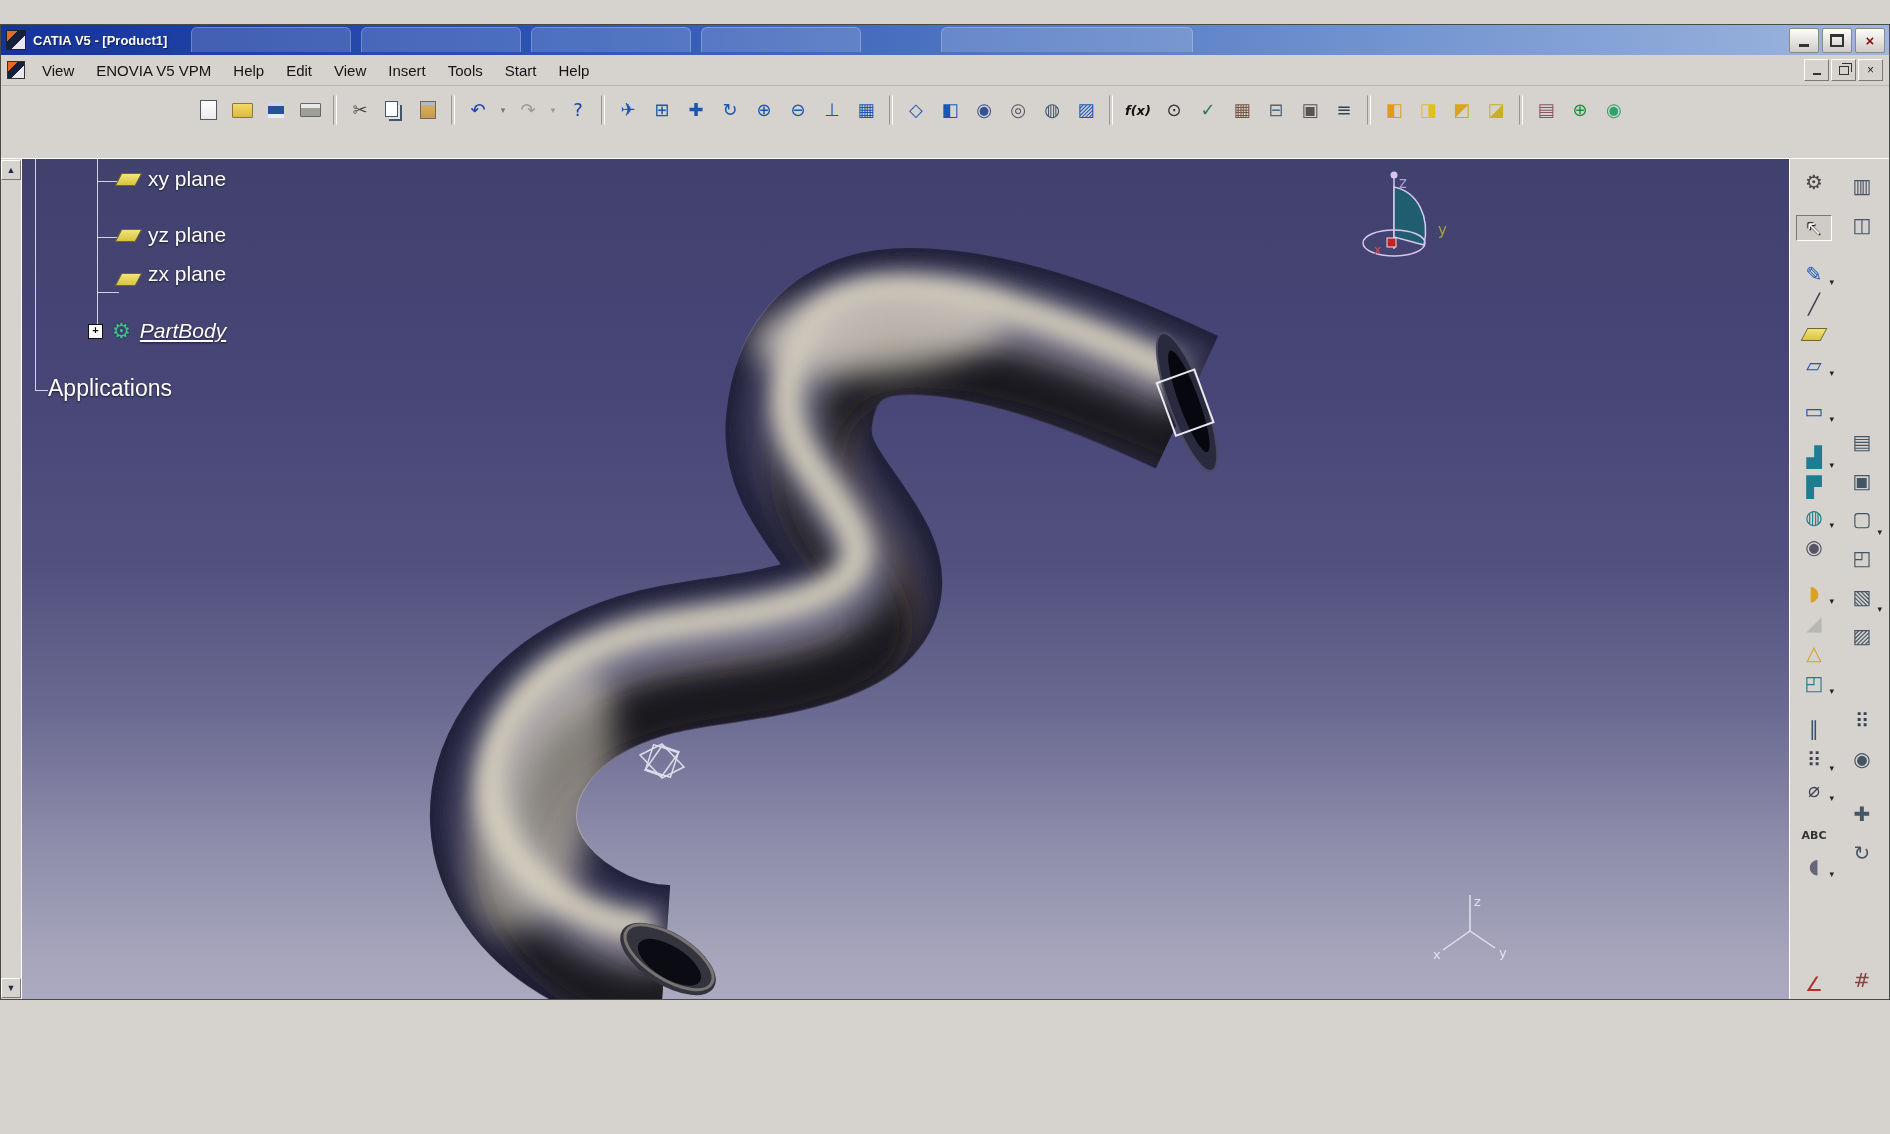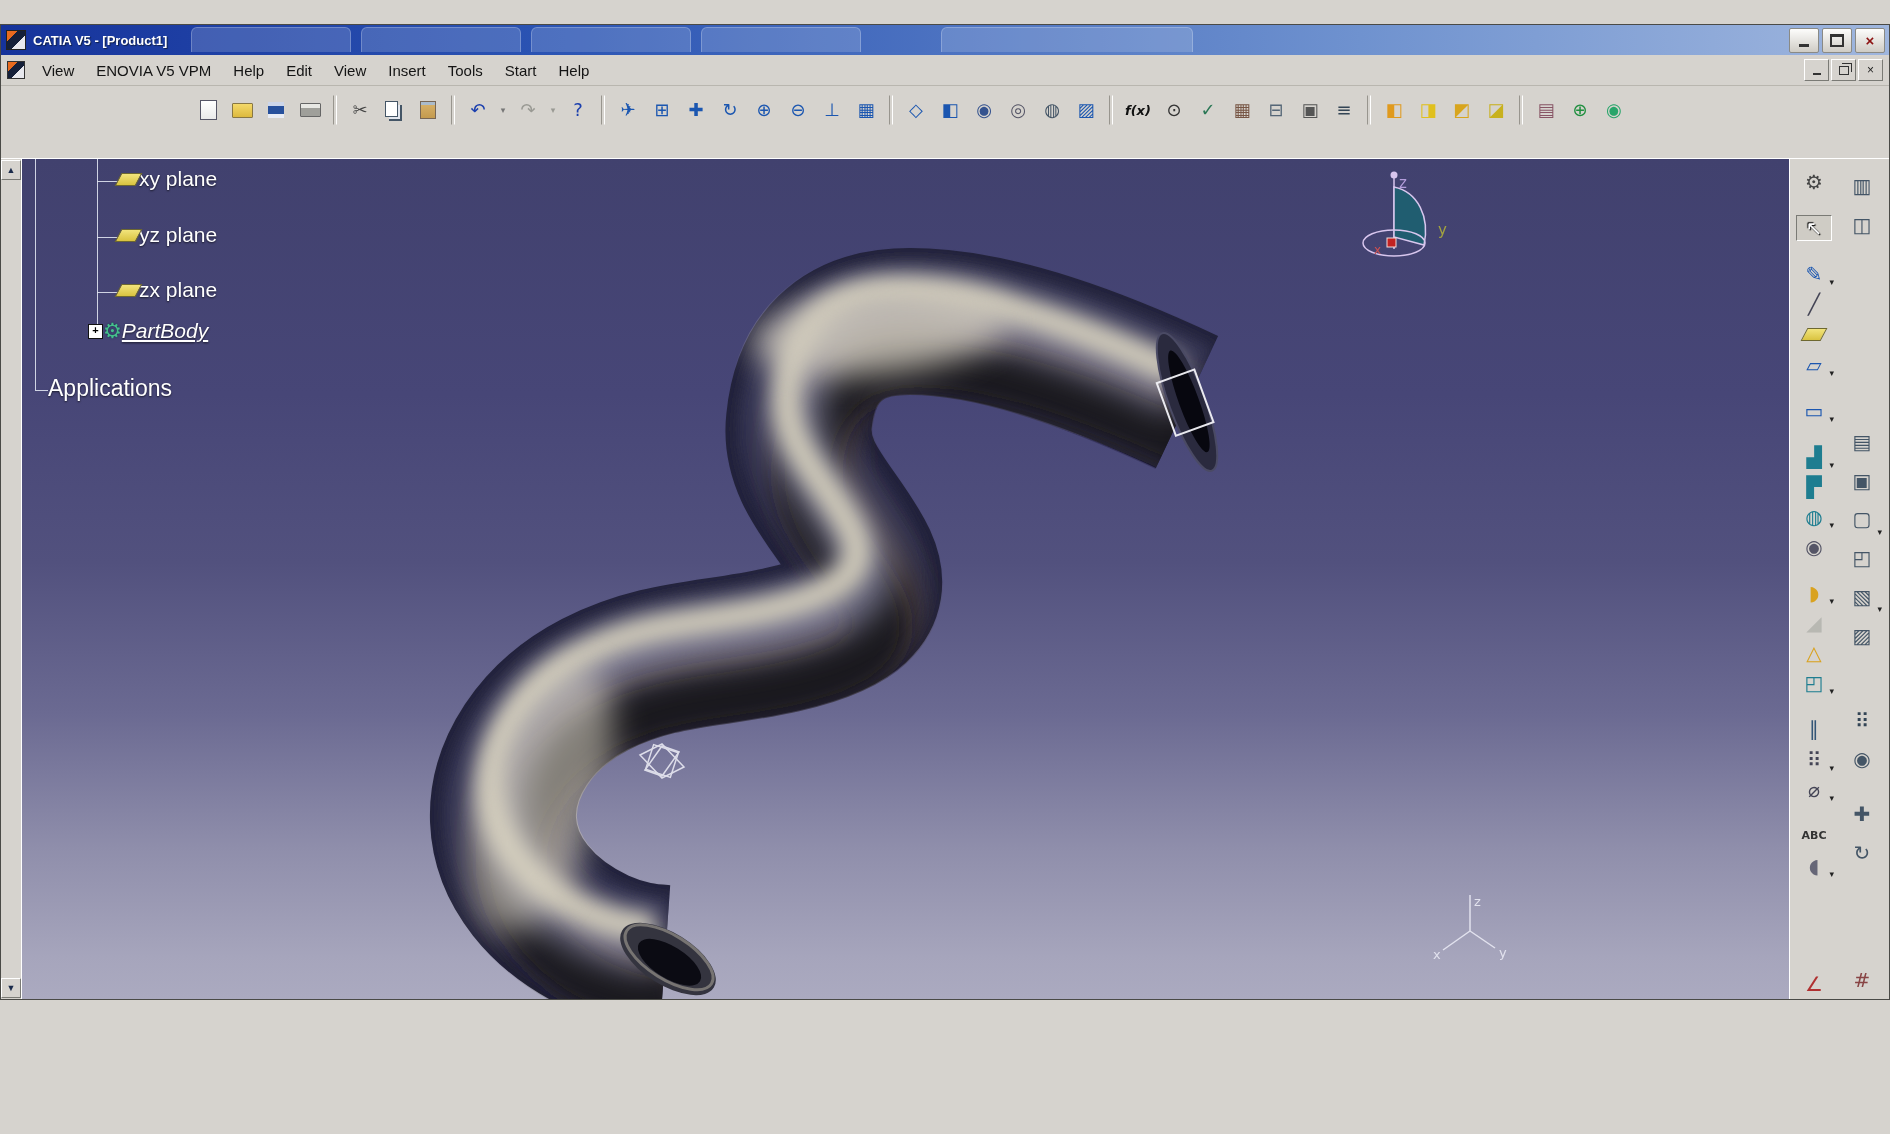--- a/index.html
+++ b/index.html
@@ -37,21 +37,21 @@
   .main{flex:1;display:flex;min-height:0;}
   .vscroll{width:20px;flex:0 0 20px;background:#d6d3ce;display:flex;flex-direction:column;justify-content:space-between;align-items:center;border-right:1px solid #fff;}
   .vs-btn{width:18px;height:18px;margin:1px;background:#d6d3ce;border:1px solid;border-color:#fff #7a7a75 #7a7a75 #fff;font-size:9px;display:flex;align-items:center;justify-content:center;color:#1a2a4a;}
 
   .viewport{position:relative;flex:1;overflow:hidden;background:linear-gradient(180deg,#41416e 0%,#474677 28%,#52517e 48%,#6b6a92 66%,#8f8eab 82%,#a6a5bc 95%,#abaac0 100%);}
   .viewport svg{position:absolute;left:0;top:0;}
 
   
   .tree{position:absolute;left:0;top:0;width:330px;height:430px;color:#fff;z-index:5;}
   .tl{position:absolute;background:#dfe3f0;opacity:.9;}
-  .trow{position:absolute;display:flex;align-items:center;font-size:21px;text-shadow:0 1px 2px rgba(0,0,0,.65);cursor:default;white-space:nowrap;}
+  .trow{position:absolute;display:flex;align-items:center;gap:9px;font-size:21px;text-shadow:0 1px 2px rgba(0,0,0,.65);cursor:default;white-space:nowrap;}
   .ic-plane-y{width:19px;height:11px;background:linear-gradient(#f2e47c,#d9c340);border:1px solid #6e6830;transform:skewX(-28deg);flex:0 0 19px;}
   .pb-icon{font-family:"DejaVu Sans",sans-serif;font-size:21px;color:#46c08b;text-shadow:0 0 2px #0a2a4a;}
   .exp{width:13px;height:13px;background:#fff;border:1px solid #111;color:#000;font-size:11px;line-height:11px;text-align:center;font-weight:bold;flex:0 0 13px;text-shadow:none;}
   .underlined{text-decoration:underline;font-style:italic;}
   .apps{font-size:23px;}
 
   
   .rtoolbar{width:100px;flex:0 0 100px;background:#d6d3ce;border-left:1px solid #fff;display:flex;padding-top:8px;box-sizing:border-box;}
   .rt-col{display:flex;flex-direction:column;align-items:center;width:48px;}
   .rti{width:34px;height:34px;margin:2px 0;display:flex;align-items:center;justify-content:center;position:relative;border:1px solid transparent;}
@@ -404,21 +404,21 @@
         <div class="tl" style="left:13px;top:231px;width:13px;height:1px;" data-name="tree-connector-line"></div>
 
         <div class="trow" style="left:96px;top:8px;" data-name="tree-node-xy-plane">
           <span class="ic-plane-y" data-name="plane-icon"></span>
           <span data-name="tree-node-label">xy plane</span>
         </div>
         <div class="trow" style="left:96px;top:64px;" data-name="tree-node-yz-plane">
           <span class="ic-plane-y" data-name="plane-icon"></span>
           <span data-name="tree-node-label">yz plane</span>
         </div>
-        <div class="trow" style="left:96px;top:119px;" data-name="tree-node-zx-plane">
+        <div class="trow" style="left:96px;top:103px;align-items:flex-end;" data-name="tree-node-zx-plane">
           <span class="ic-plane-y" data-name="plane-icon"></span>
           <span data-name="tree-node-label">zx plane</span>
         </div>
         <div class="trow" style="left:66px;top:160px;" data-name="tree-node-partbody">
           <span class="exp" data-name="expand-icon">+</span>
           <span class="pb-icon" data-name="partbody-icon">⚙</span>
           <span class="underlined" data-name="tree-node-label">PartBody</span>
         </div>
         <div class="trow apps" style="left:26px;top:216px;" data-name="tree-node-applications">
           <span data-name="tree-node-label">Applications</span>

